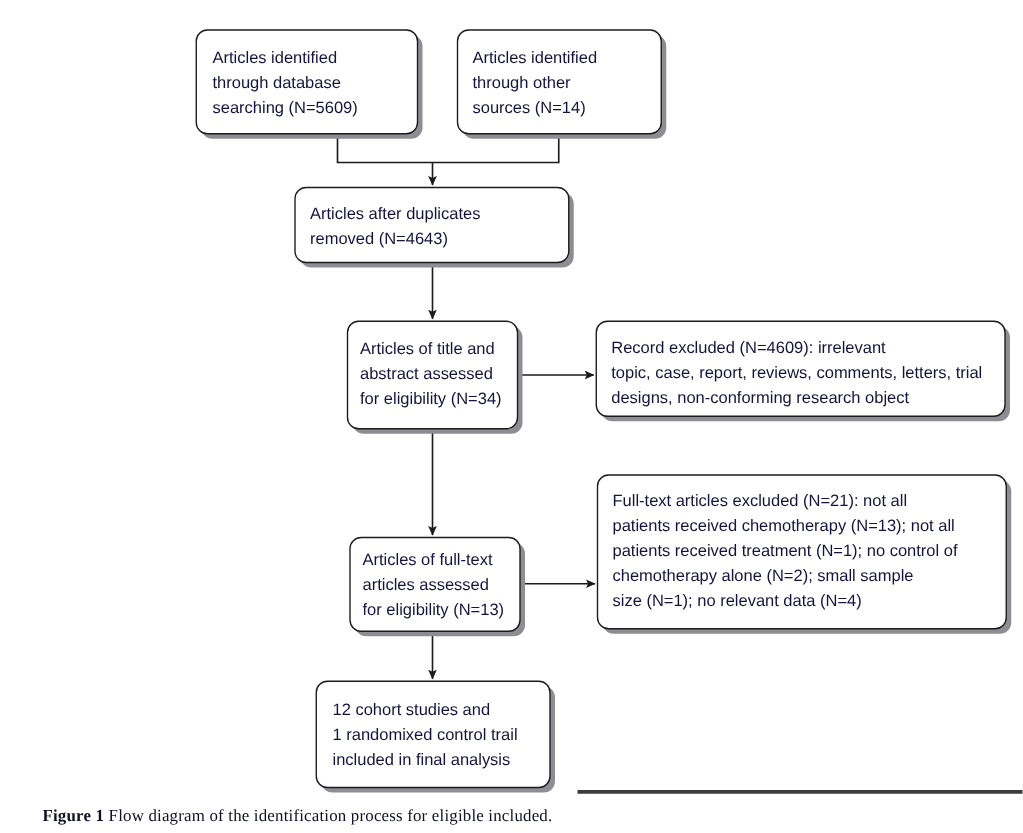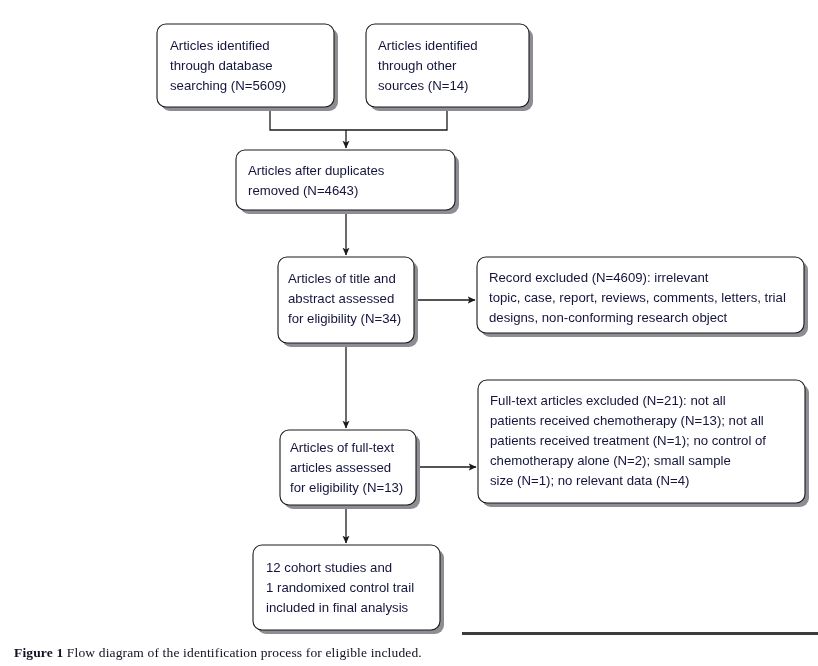--- a/index.html
+++ b/index.html
@@ -59,20 +59,21 @@
     position: absolute;
     left: 14px;
     top: 645px;
     font-family: "Liberation Serif", serif;
     font-size: 13.5px;
     color: #111122;
     letter-spacing: 0.15px;
   }
   .caption b {
     font-weight: bold;
+    margin-left: 20px;
   }
 </style>
 </head>
 <body>
 
 <div id="figure-root">
 
   <svg id="flow-svg" viewBox="0 0 818 666">
     <defs>
       <marker id="arrowhead" markerWidth="7" markerHeight="7" refX="5.6" refY="3" orient="auto">

